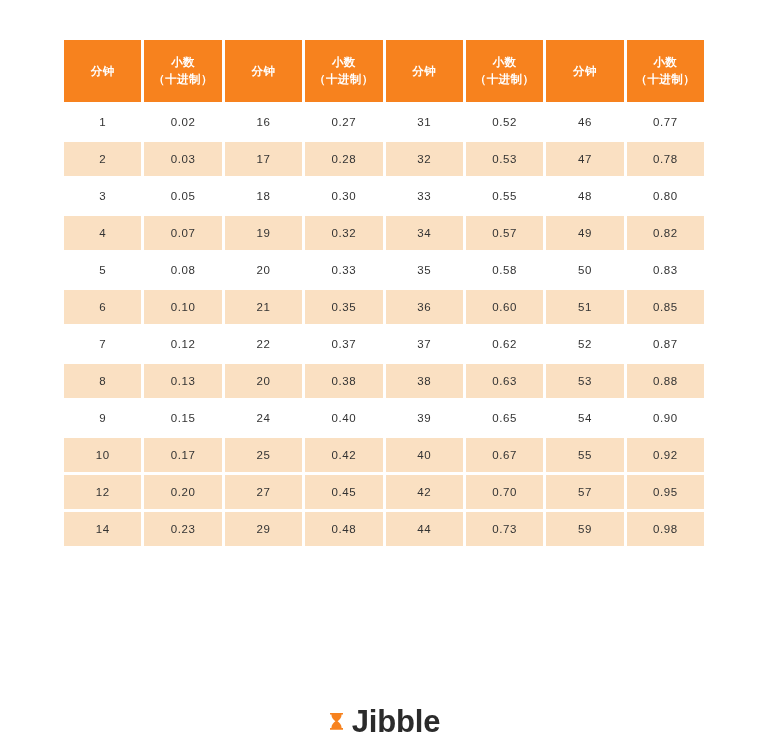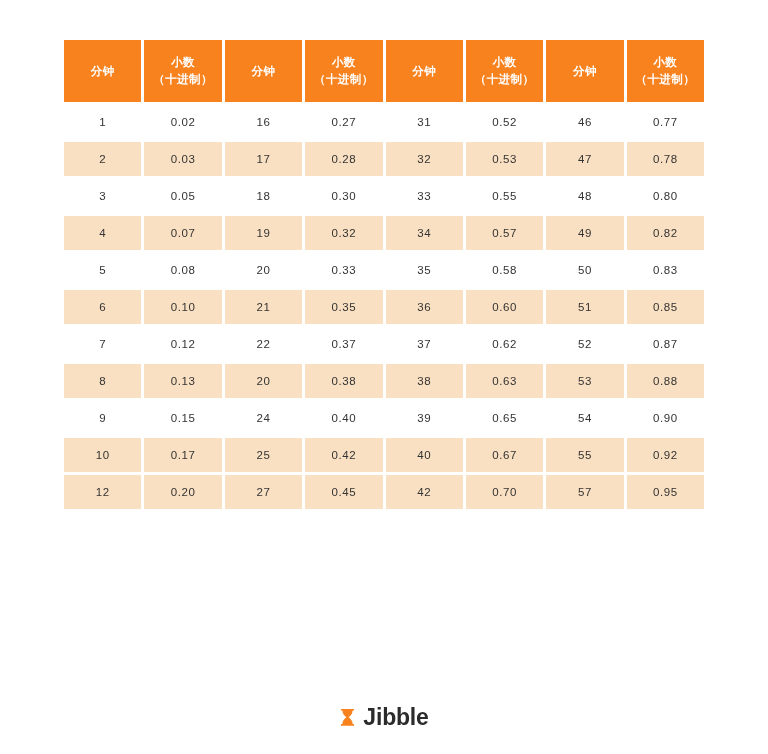--- a/index.html
+++ b/index.html
@@ -81,21 +81,21 @@
     justify-content: center;
     gap: 7px;
   }
   .logo-mark {
     width: 17px;
     height: 19px;
     display: block;
   }
   .logo-text {
     font-family: "Liberation Sans", "DejaVu Sans", sans-serif;
-    font-size: 23px;
+    font-size: 31px;
     font-weight: bold;
     color: #2b2b2b;
     letter-spacing: -0.2px;
     line-height: 1;
   }
 </style>
 </head>
 <body>
 
 <div class="page">
@@ -237,20 +237,30 @@
           </tr>
           <tr class="shaded">
             <td>12</td>
             <td>0.20</td>
             <td>27</td>
             <td>0.45</td>
             <td>42</td>
             <td>0.70</td>
             <td>57</td>
             <td>0.95</td>
+          </tr>
+          <tr class="shaded">
+            <td>14</td>
+            <td>0.23</td>
+            <td>29</td>
+            <td>0.48</td>
+            <td>44</td>
+            <td>0.73</td>
+            <td>59</td>
+            <td>0.98</td>
           </tr>
         </tbody>
     </table>
   </div>
 
   <div class="logo">
     <span class="logo-mark">
       <svg viewBox="0 0 17 19" width="17" height="19" xmlns="http://www.w3.org/2000/svg" aria-hidden="true">
         <path d="M2 1 H15 V2.6 H13.6 C13.6 5.6 11.6 8 9.6 9.3 C11.6 10.6 13.6 13 13.6 16 H15 V17.8 H2 V16 H3.4 C3.4 13 5.4 10.6 7.4 9.3 C5.4 8 3.4 5.6 3.4 2.6 H2 Z" fill="#F7821E"></path>
         <path d="M5.2 2.6 H11.8 C11.8 4.9 10.2 7 8.5 8.2 C6.8 7 5.2 4.9 5.2 2.6 Z" fill="#ffffff" opacity="0.0"></path>

